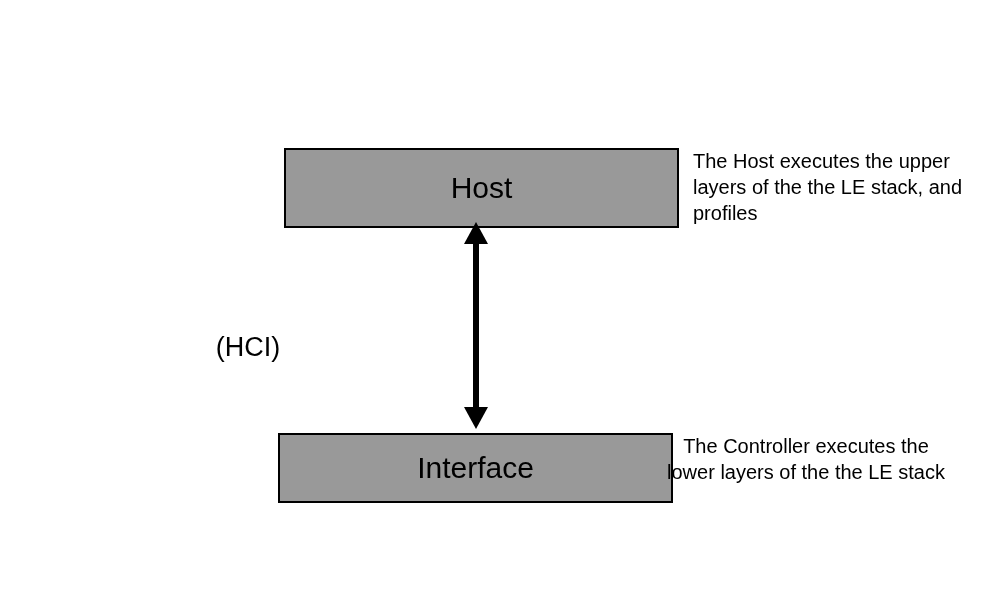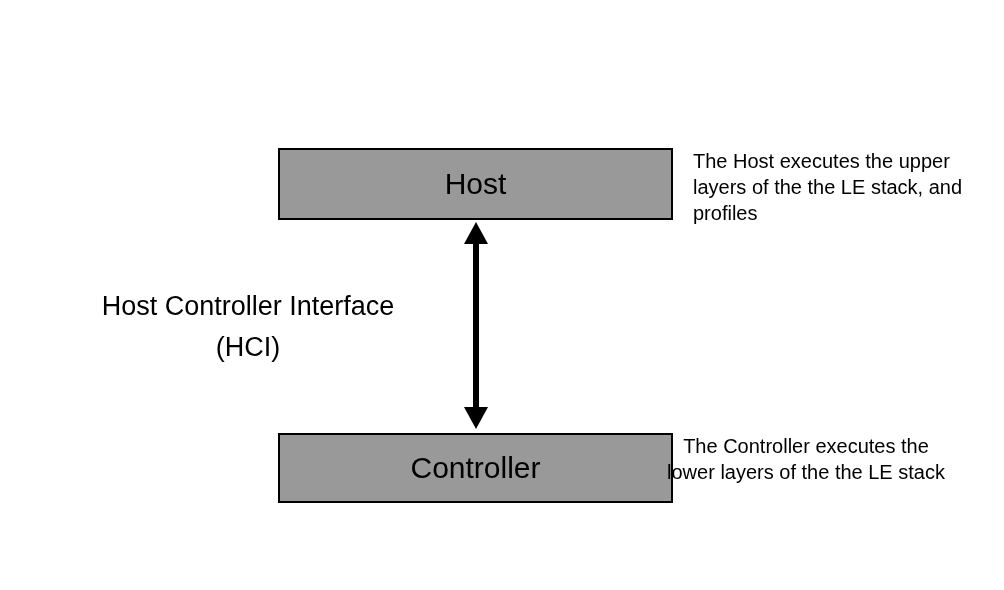--- a/index.html
+++ b/index.html
@@ -19,24 +19,24 @@
       background: #999999;
       border: 2px solid #000;
       display: flex;
       align-items: center;
       justify-content: center;
       font-size: 30px;
       font-weight: 400;
       color: #000;
     }
     .host-box {
-      left: 278px;
+      left: 284px;
       top: 148px;
       width: 395px;
-      height: 72px;
+      height: 80px;
     }
     .controller-box {
       left: 278px;
       top: 433px;
       width: 395px;
       height: 70px;
     }
     .arrow-container {
       position: absolute;
       left: 464px;
@@ -76,31 +76,31 @@
     }
   </style>
 </head>
 <body>
 
 <div class="box host-box">
   <span>Host</span>
 </div>
 
 <div class="box controller-box">
-  <span>Controller</span>
+  <span>Interface</span>
 </div>
 
 <div class="arrow-container">
   <svg width="24" height="207" viewBox="0 0 24 207">
     <line x1="12" y1="18" x2="12" y2="189" stroke="#000" stroke-width="6"></line>
     <polygon points="12,0 0,22 24,22" fill="#000"></polygon>
     <polygon points="12,207 0,185 24,185" fill="#000"></polygon>
   </svg>
 </div>
 
 <div class="host-description">The Host executes the upper layers of the the LE stack, and profiles</div>
 
 <div class="controller-description">The Controller executes the lower layers of the the LE stack</div>
 
 <div class="interface-label">
-  <span>Host Controller Interface</span><br>
+  <br>
   <span>(HCI)</span>
 </div>
 
 </body></html>

